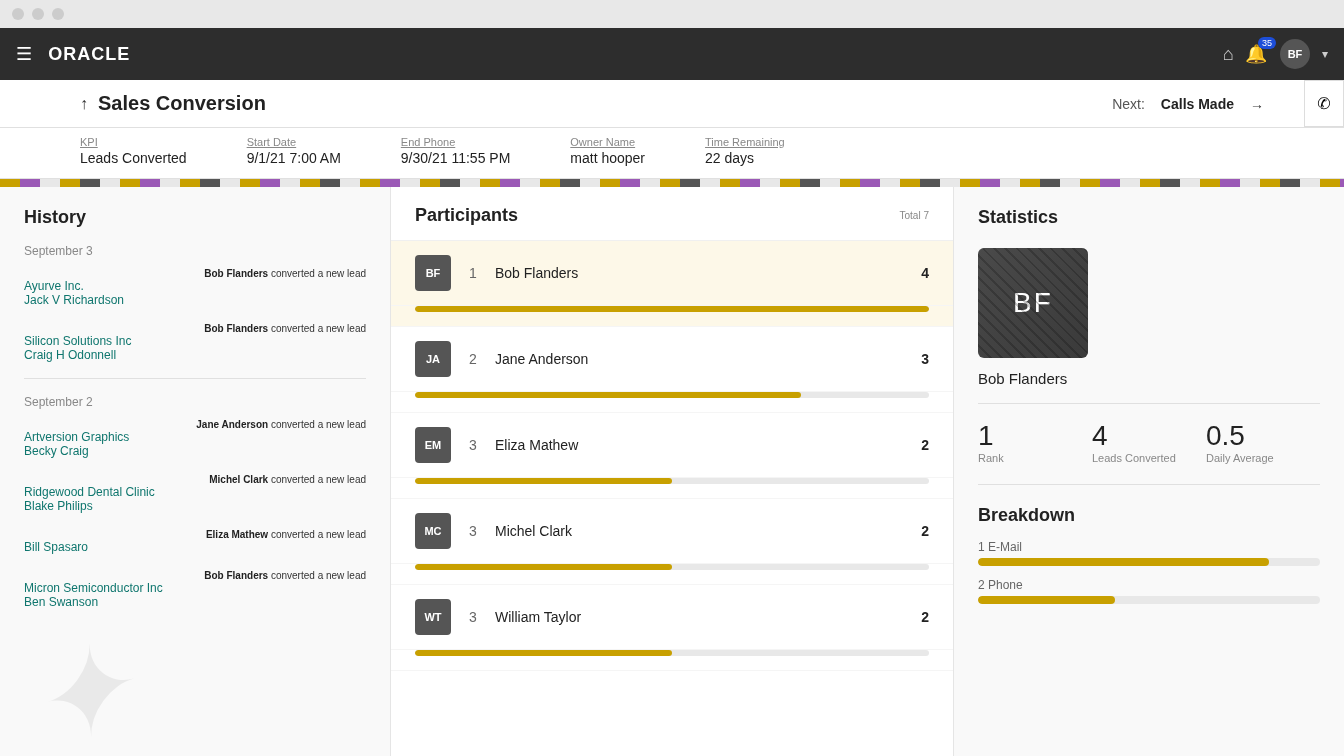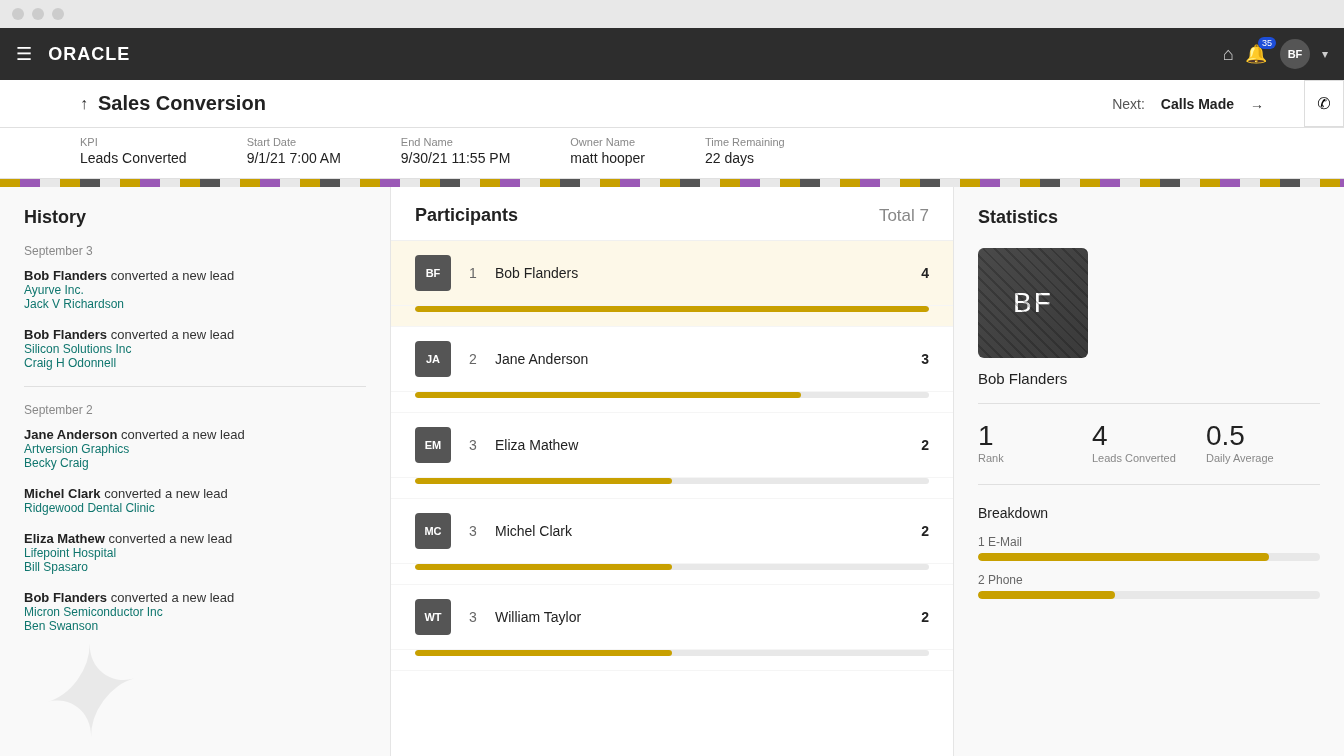--- a/index.html
+++ b/index.html
@@ -65,21 +65,21 @@
 
     
     .kpi-bar {
       background: #fff;
       padding: 8px 80px 12px;
       display: flex;
       gap: 60px;
       border-bottom: 1px solid #e0e0e0;
     }
     .kpi-item {}
-    .kpi-label { font-size: 11px; color: #888; margin-bottom: 2px; }
+    .kpi-label { font-size: 11px; color: #888; margin-bottom: 2px; text-decoration: underline; }
     .kpi-value { font-size: 14px; color: #222; font-weight: 500; }
 
     
     .progress-stripe {
       height: 8px;
       background: repeating-linear-gradient(
         90deg,
         #c8a000 0px, #c8a000 20px,
         #9b59b6 20px, #9b59b6 40px,
         #e8e8e8 40px, #e8e8e8 60px,
@@ -126,42 +126,42 @@
       font-size: 120px;
       color: #000;
       font-style: italic;
       pointer-events: none;
       transform: rotate(-15deg);
       white-space: nowrap;
     }
     .history-title { font-size: 18px; font-weight: 600; color: #222; margin-bottom: 16px; }
     .history-date-label { font-size: 12px; color: #888; margin-bottom: 10px; margin-top: 14px; }
     .history-item { margin-bottom: 16px; }
-    .history-item-title { font-size: 13px; color: #333; }
+    .history-item-title { font-size: 10px; color: #333; text-align: right; }
     .history-item-title strong { font-weight: 600; color: #222; }
     .history-item-sub { font-size: 12px; color: #0f766e; margin-top: 0; }
     .history-divider { border: none; border-top: 1px solid #e0e0e0; margin: 16px 0; }
 
     
     .participants-panel {
       flex: 1;
       background: #fff;
       border-left: 1px solid #e5e5e5;
       border-right: 1px solid #e5e5e5;
       overflow-y: auto;
     }
     .participants-header {
       padding: 18px 24px 14px;
       display: flex;
       align-items: center;
       justify-content: space-between;
       border-bottom: 1px solid #f0f0f0;
     }
     .participants-title { font-size: 18px; font-weight: 600; color: #222; }
-    .participants-total { font-size: 17px; color: #888; text-align: right; }
+    .participants-total { font-size: 10px; color: #888; text-align: right; }
     .participant-row {
       padding: 14px 24px;
       display: flex;
       align-items: center;
       gap: 14px;
       border-bottom: 1px solid #f5f5f5;
     }
     .participant-row.highlighted { background: #fdf8e8; }
     .participant-avatar {
       width: 36px; height: 36px; border-radius: 4px; background: #555;
@@ -203,21 +203,21 @@
     .stats-avatar-pattern {
       position: absolute; top: 0; left: 0; width: 100%; height: 100%;
       opacity: 0.2;
       background: repeating-linear-gradient(45deg, #000 0px, #000 2px, transparent 2px, transparent 8px);
     }
     .stats-name { font-size: 15px; color: #222; margin-bottom: 16px; padding-bottom: 16px; border-bottom: 1px solid #e0e0e0; }
     .stats-numbers { display: flex; gap: 0; margin-bottom: 20px; padding-bottom: 20px; border-bottom: 1px solid #e0e0e0; }
     .stat-item { flex: 1; }
     .stat-value { font-size: 28px; font-weight: 300; color: #222; }
     .stat-label { font-size: 11px; color: #888; margin-top: 0; }
-    .breakdown-title { font-size: 14px; font-weight: 400; color: #222; margin-bottom: 14px; }
+    .breakdown-title { font-size: 18px; font-weight: 700; color: #222; margin-bottom: 14px; }
     .breakdown-item { margin-bottom: 12px; }
     .breakdown-label { font-size: 12px; color: #666; margin-bottom: 4px; }
     .breakdown-track { height: 8px; background: #e8e8e8; border-radius: 4px; overflow: hidden; }
     .breakdown-fill { height: 100%; border-radius: 4px; background: #c8a000; }
   </style>
 </head>
 <body>
 
 <div class="title-bar">
   <div class="title-bar-dot"></div>
@@ -259,21 +259,21 @@
 <div class="kpi-bar" id="kpi-bar">
     <div class="kpi-item">
       <div class="kpi-label">KPI</div>
       <div class="kpi-value">Leads Converted</div>
     </div>
     <div class="kpi-item">
       <div class="kpi-label">Start Date</div>
       <div class="kpi-value">9/1/21 7:00 AM</div>
     </div>
     <div class="kpi-item">
-      <div class="kpi-label">End Name</div>
+      <div class="kpi-label">End Phone</div>
       <div class="kpi-value">9/30/21 11:55 PM</div>
     </div>
     <div class="kpi-item">
       <div class="kpi-label">Owner Name</div>
       <div class="kpi-value">matt hooper</div>
     </div>
     <div class="kpi-item">
       <div class="kpi-label">Time Remaining</div>
       <div class="kpi-value">22 days</div>
     </div>
@@ -309,26 +309,26 @@
         <strong>Jane Anderson</strong> converted a new lead
       </div>
       <div class="history-item-sub">Artversion Graphics</div>
       <div class="history-item-sub">Becky Craig</div>
     </div>
         <div class="history-item">
       <div class="history-item-title">
         <strong>Michel Clark</strong> converted a new lead
       </div>
       <div class="history-item-sub">Ridgewood Dental Clinic</div>
+      <div class="history-item-sub">Blake Philips</div>
     </div>
         <div class="history-item">
       <div class="history-item-title">
         <strong>Eliza Mathew</strong> converted a new lead
       </div>
-      <div class="history-item-sub">Lifepoint Hospital</div>
       <div class="history-item-sub">Bill Spasaro</div>
     </div>
         <div class="history-item">
       <div class="history-item-title">
         <strong>Bob Flanders</strong> converted a new lead
       </div>
       <div class="history-item-sub">Micron Semiconductor Inc</div>
       <div class="history-item-sub">Ben Swanson</div>
     </div>
       </div>

